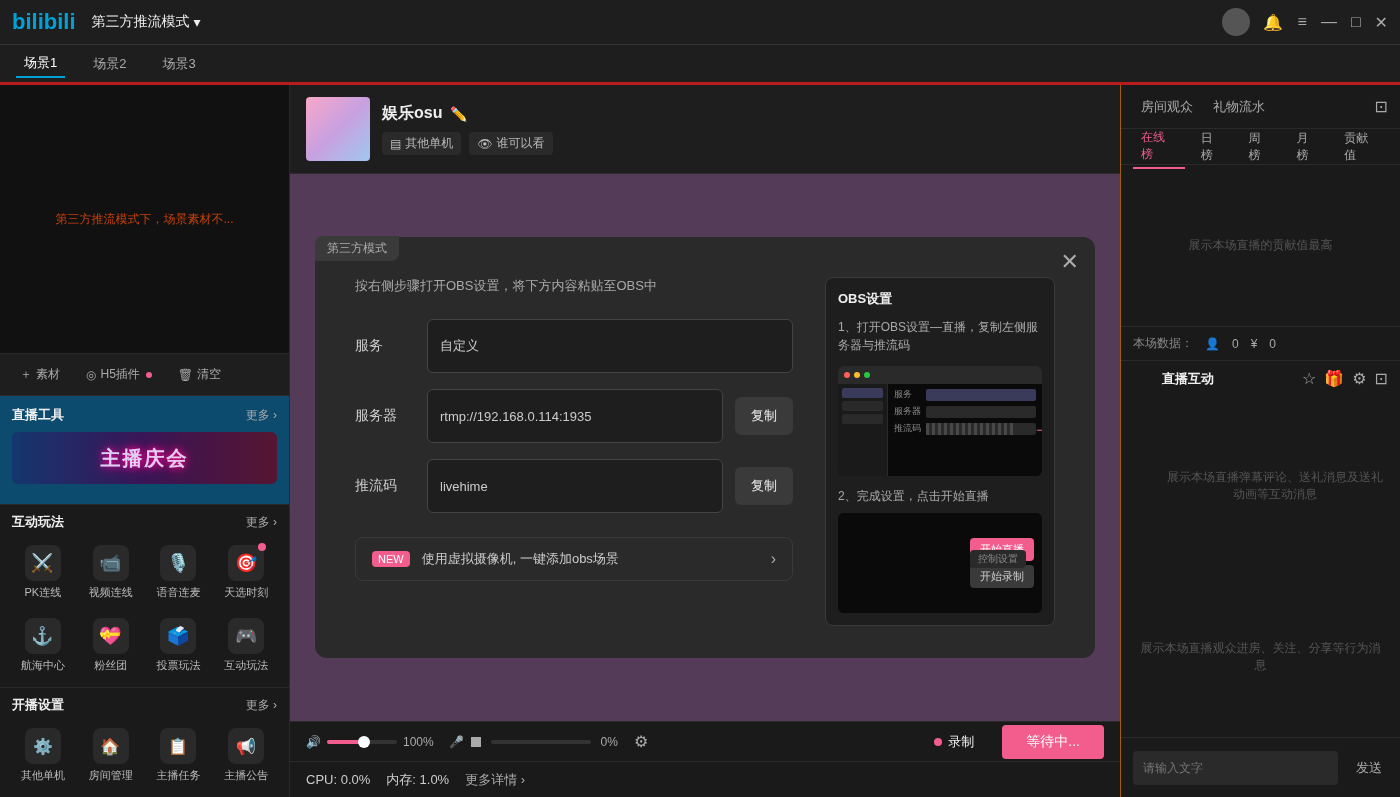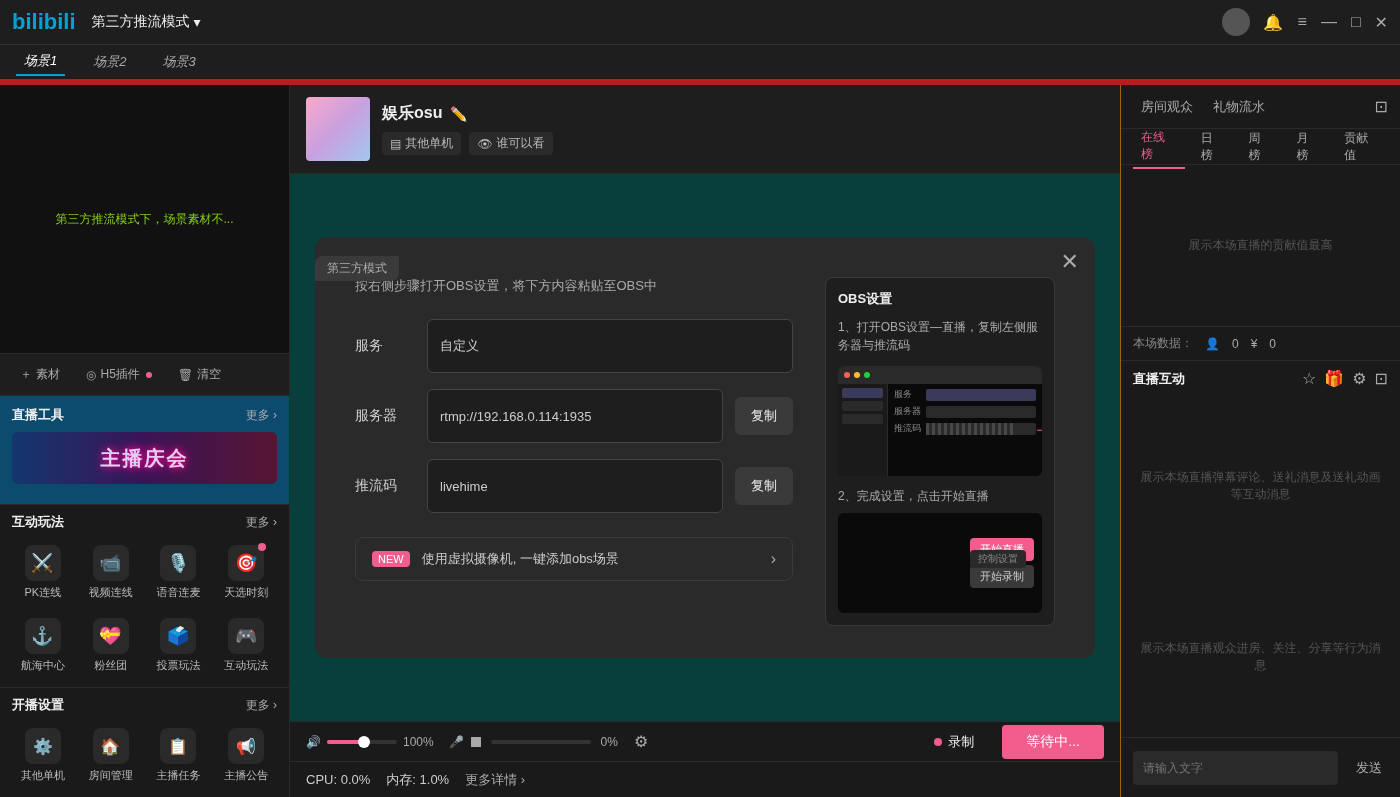--- a/index.html
+++ b/index.html
@@ -51,22 +51,21 @@
     }
 
     
     #scenes-bar {
       height: 40px;
       background: #1e1e1e;
       display: flex;
       align-items: center;
       padding: 0 16px;
       gap: 20px;
-      border-bottom: 6px solid #b91c1c;
-      font-style: italic;
+      border-bottom: 3px solid #b91c1c;
     }
     .scene-tab {
       color: #aaa;
       font-size: 13px;
       cursor: pointer;
       padding: 4px 8px;
     }
     .scene-tab.active { color: #fff; border-bottom: 2px solid #00a1d6; }
 
     
@@ -86,21 +85,21 @@
     #preview-area {
       flex: 1;
       background: #111;
       display: flex;
       align-items: center;
       justify-content: center;
       position: relative;
       min-height: 160px;
     }
     #preview-hint {
-      color: #84cc16;
+      color: #c2410c;
       font-size: 12px;
       text-align: center;
       padding: 12px;
     }
     #preview-actions {
       display: flex;
       align-items: center;
       padding: 8px 12px;
       gap: 10px;
       border-top: 1px solid #2a2a2a;
@@ -217,21 +216,21 @@
       display: flex;
       align-items: center;
       justify-content: center;
       font-size: 16px;
     }
     .settings-label { color: #bbb; font-size: 11px; }
 
     
     #center-content {
       flex: 1;
-      background: #14b8a6;
+      background: #f0abfc;
       display: flex;
       flex-direction: column;
     }
 
     
     #stream-header {
       background: #1e1e1e;
       padding: 12px 16px;
       display: flex;
       align-items: center;
@@ -420,20 +419,21 @@
       gap: 12px;
       border-top: 1px solid #2a2a2a;
       font-size: 12px;
       color: #aaa;
     }
     .data-label { color: #888; }
 
     
     #live-interact {
       border-top: 1px solid #2a2a2a;
+      padding-left: 29px;
     }
     #live-interact-header {
       display: flex;
       align-items: center;
       padding: 8px 12px;
       gap: 8px;
     }
     .interact-title { color: #eee; font-size: 13px; font-weight: bold; flex: 1; }
     .interact-icons { display: flex; gap: 8px; color: #aaa; font-size: 16px; }
 
@@ -499,21 +499,20 @@
       flex-direction: column;
     }
     #modal-badge {
       position: absolute;
       top: -1px; left: 0;
       background: #3a3a3a;
       border-radius: 8px 0 8px 0;
       padding: 4px 12px;
       font-size: 12px;
       color: #aaa;
-      margin-top: 20px;
     }
     #modal-close {
       position: absolute;
       top: 12px; right: 16px;
       font-size: 22px;
       color: #aaa;
       cursor: pointer;
       background: none;
       border: none;
     }

